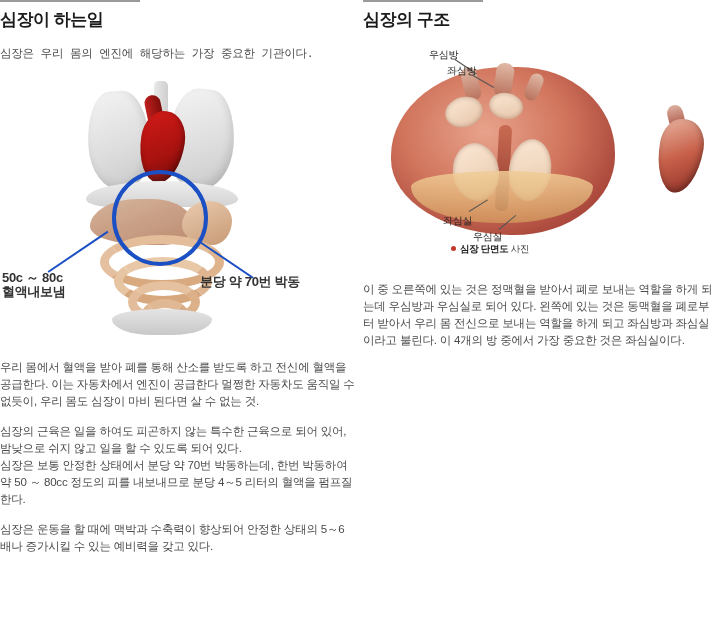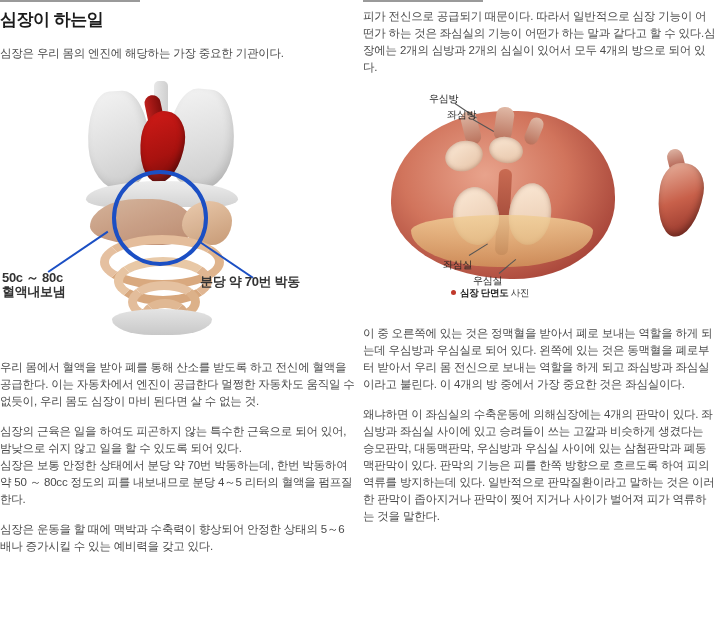--- a/index.html
+++ b/index.html
@@ -46,21 +46,21 @@
   }
   p.body {
     font-size: 11.5px;
     line-height: 17px;
     color: #4a4a4a;
     margin: 0 0 13px 0;
     letter-spacing: -0.2px;
   }
   p.body:last-child { margin-bottom: 0; }
 
-  .intro { margin-bottom: 10px; }
+  .intro { margin-bottom: 10px; font-family: Liberation Mono, monospace; }
 
   
   .fig-left {
     position: relative;
     width: 355px;
     height: 270px;
     margin: 2px 0 10px 0;
   }
   .torso {
     position: absolute;
@@ -335,21 +335,21 @@
     <div class="left-text">
       <p class="body" style="white-space:pre-line;">우리 몸에서 혈액을 받아 폐를 통해 산소를 받도록 하고 전신에 혈액을 공급한다. 이는 자동차에서 엔진이 공급한다 멀쩡한 자동차도 움직일 수 없듯이, 우리 몸도 심장이 마비 된다면 살 수 없는 것.</p>
       <p class="body" style="white-space:pre-line;">심장의 근육은 일을 하여도 피곤하지 않는 특수한 근육으로 되어 있어, 밤낮으로 쉬지 않고 일을 할 수 있도록 되어 있다.
 심장은 보통 안정한 상태에서 분당 약 70번 박동하는데, 한번 박동하여 약 50 ～ 80cc 정도의 피를 내보내므로 분당 4～5 리터의 혈액을 펌프질 한다.</p>
       <p class="body" style="white-space:pre-line;">심장은 운동을 할 때에 맥박과 수축력이 향상되어 안정한 상태의 5～6 배나 증가시킬 수 있는 예비력을 갖고 있다.</p>
     </div>
   </div>
 
   <div class="col col-right">
     <div class="rule"></div>
-    <p class="body intro">피가 전신으로 공급되기 때문이다. 따라서 일반적으로 심장 기능이 어떤가 하는 것은 좌심실의 기능이 어떤가 하는 말과 같다고 할 수 있다.심장에는 2개의 심방과 2개의 심실이 있어서 모두 4개의 방으로 되어 있다.</p>
+    <h1>심장의 구조</h1>
 
     <div class="fig-right">
       <div class="heart-section">
         <div class="hs-base"></div>
         <div class="vessel v1"></div>
         <div class="vessel v2"></div>
         <div class="vessel v3"></div>
         <div class="chamber ch1"></div>
         <div class="chamber ch2"></div>
         <div class="septum"></div>
@@ -374,17 +374,16 @@
       </div>
 
       <div class="fig-caption">
         <span class="dot"></span><b>심장 단면도</b>
         <span>사진</span>
       </div>
     </div>
 
     <div class="right-text">
       <p class="body">이 중 오른쪽에 있는 것은 정맥혈을 받아서 폐로 보내는 역할을 하게 되는데 우심방과 우심실로 되어 있다. 왼쪽에 있는 것은 동맥혈을 폐로부터 받아서 우리 몸 전신으로 보내는 역할을 하게 되고 좌심방과 좌심실이라고 불린다. 이 4개의 방 중에서 가장 중요한 것은 좌심실이다.</p>
-      <p class="body">왜냐하면 이 좌심실의 수축운동에 의해심장에는 4개의 판막이 있다. 좌심방과 좌심실 사이에 있고 승려들이 쓰는 고깔과 비슷하게 생겼다는 승모판막, 대동맥판막, 우심방과 우심실 사이에 있는 삼첨판막과 폐동맥판막이 있다. 판막의 기능은 피를 한쪽 방향으로 흐르도록 하여 피의 역류를 방지하는데 있다. 일반적으로 판막질환이라고 말하는 것은 이러한 판막이 좁아지거나 판막이 찢어 지거나 사이가 벌어져 피가 역류하는 것을 말한다.</p>
     </div>
   </div>
 
 </div>
 
 </body></html>

